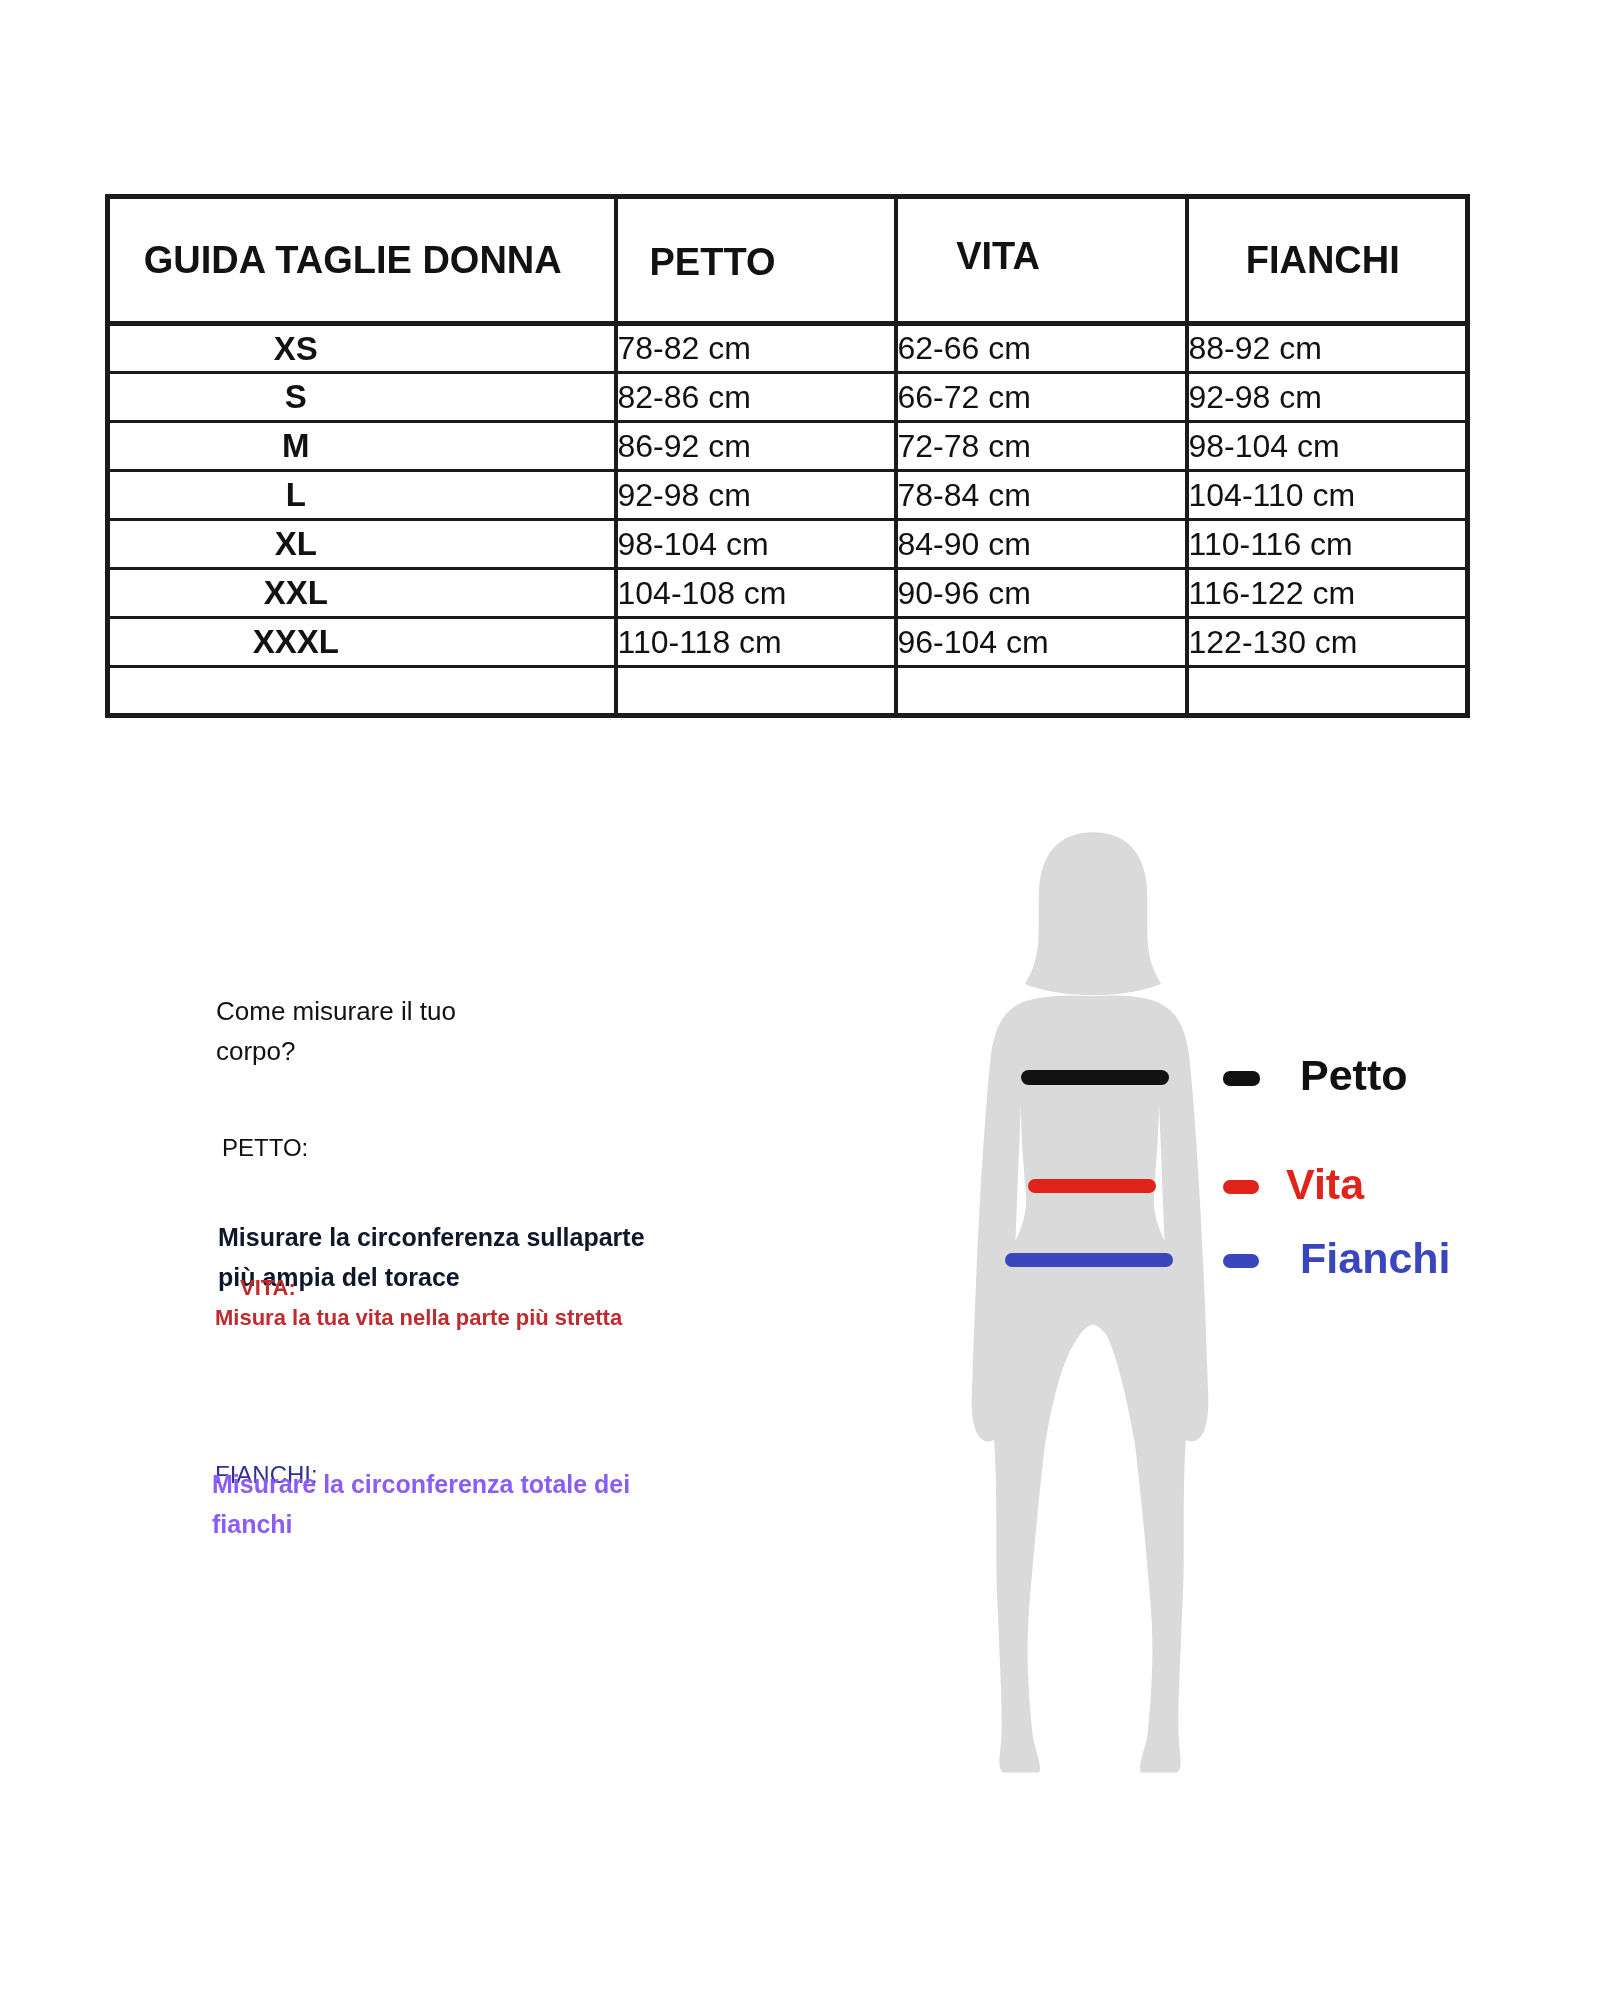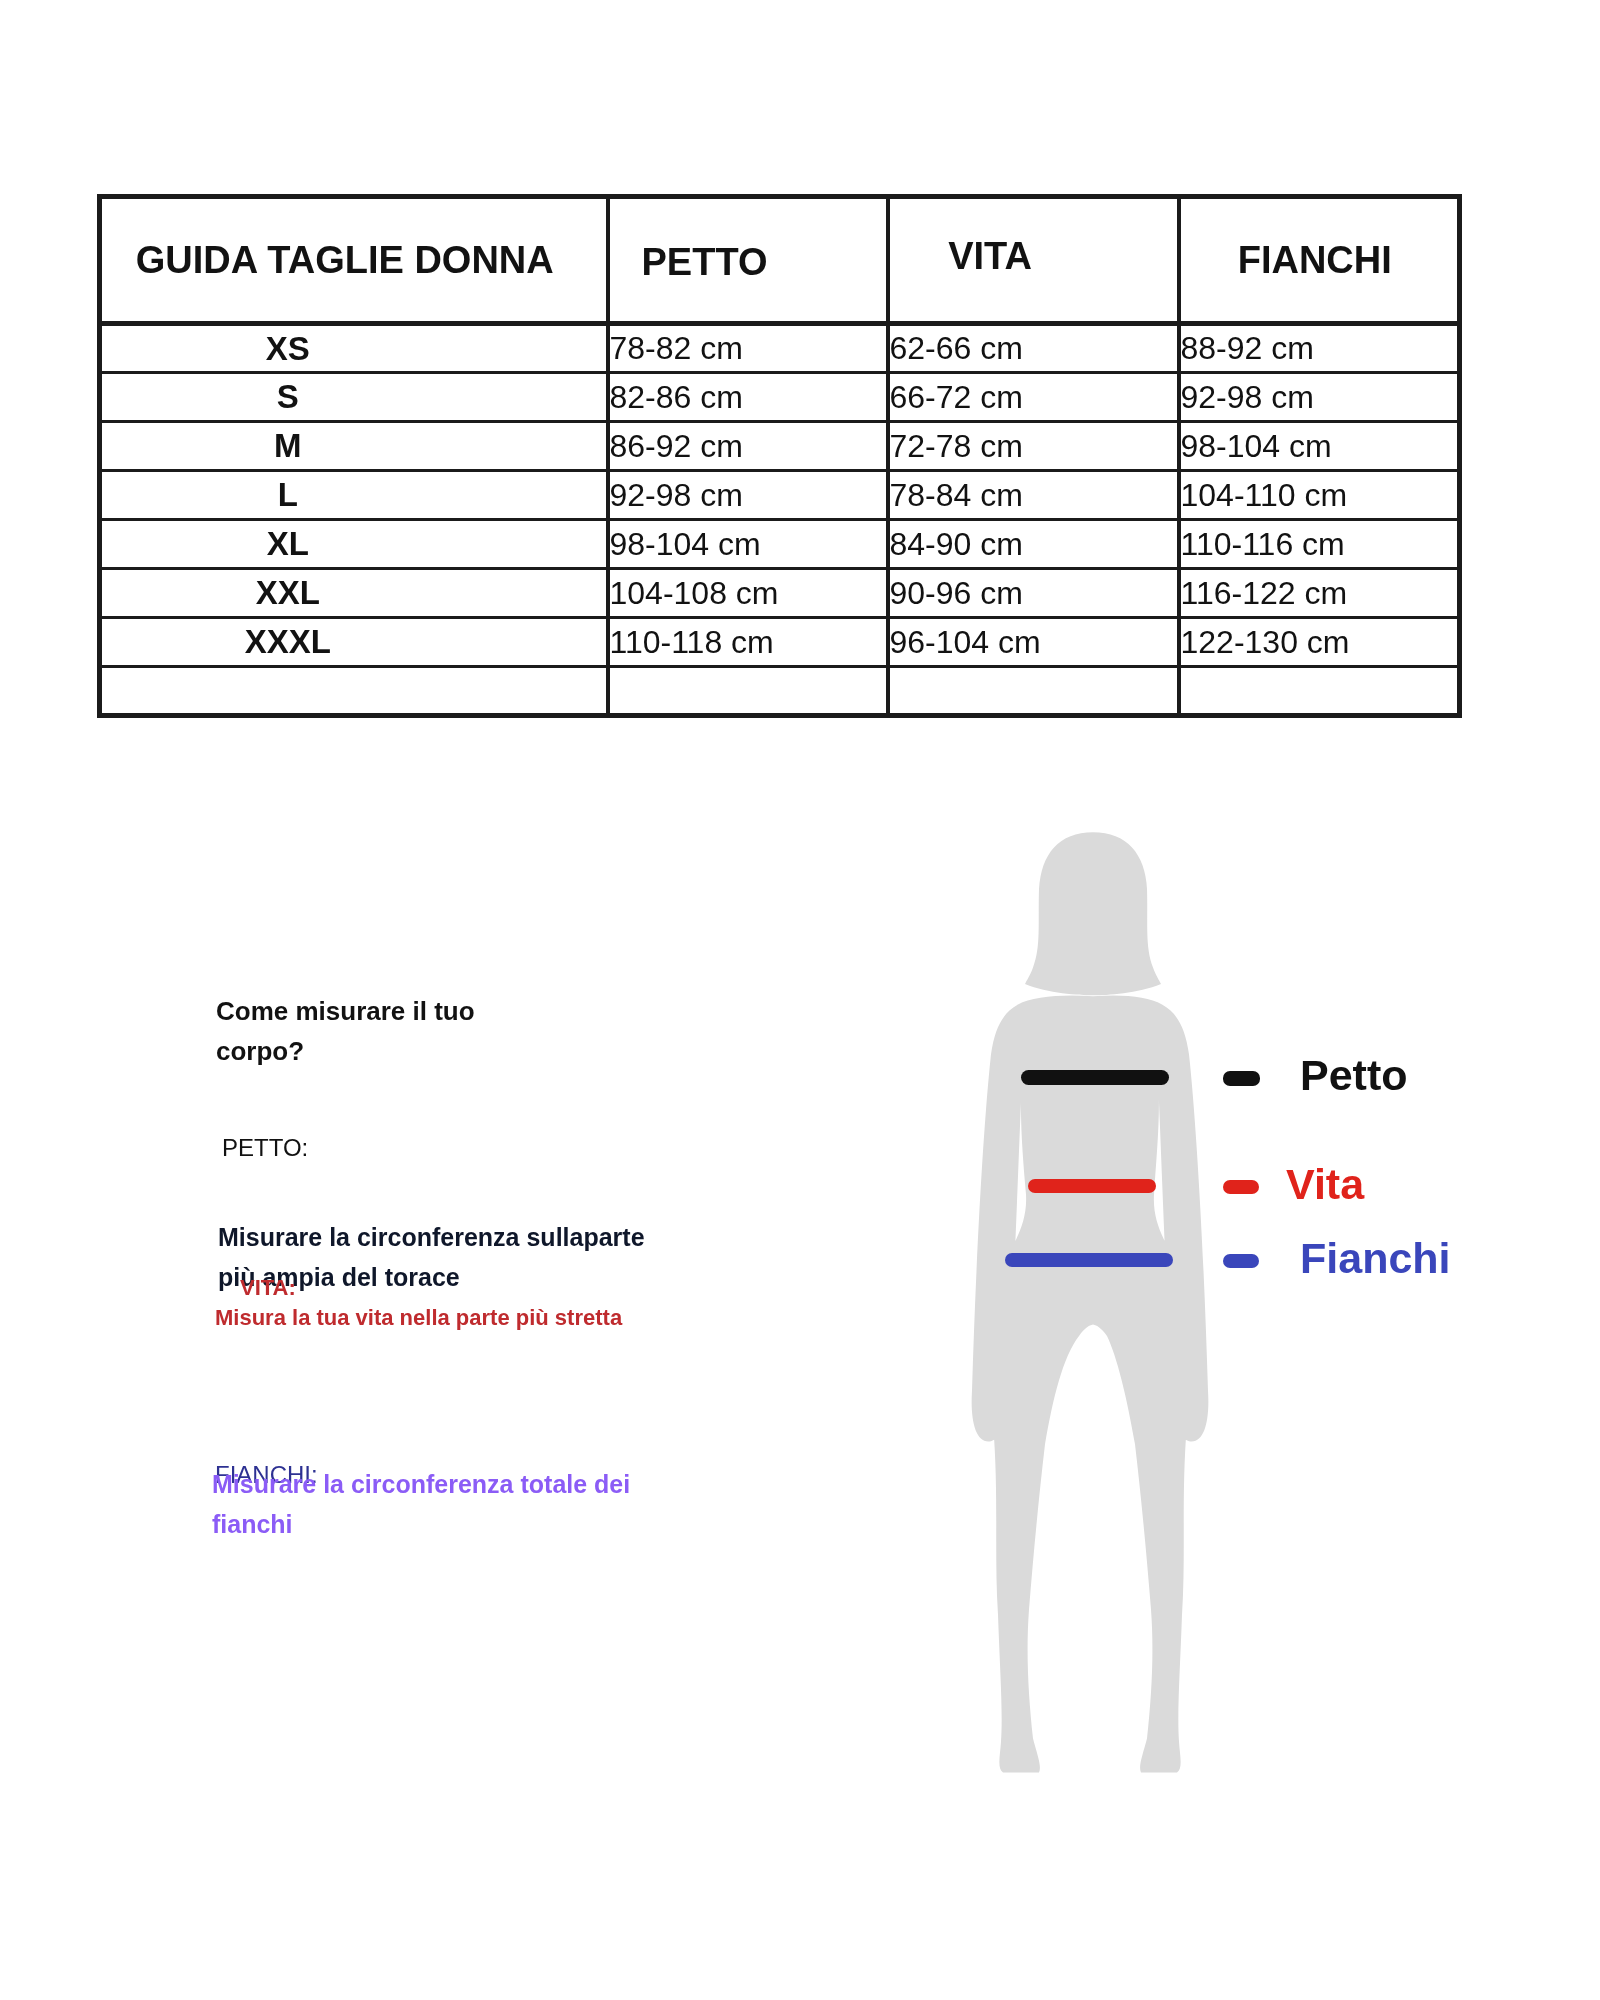--- a/index.html
+++ b/index.html
@@ -3,21 +3,21 @@
 <meta charset="utf-8">
 <style>
   html,body{margin:0;padding:0;background:#ffffff;}
   .canvas{
     position:relative;width:1600px;height:2000px;background:#ffffff;overflow:hidden;
     font-family:"Liberation Sans","DejaVu Sans",sans-serif;color:#121212;
   }
 
   
   table.size-table{
-    position:absolute;left:97px;top:194px;width:1360px;
+    position:absolute;left:105px;top:194px;width:1360px;
     border-collapse:collapse;table-layout:fixed;
     border:5px solid #1b1b1b;
   }
   table.size-table th, table.size-table td{
     border:3px solid #1b1b1b;
     border-left-width:4px;border-right-width:4px;
     padding:0;overflow:hidden;white-space:nowrap;
   }
   table.size-table thead th{
     height:122px;border-bottom-width:5px;
@@ -28,21 +28,21 @@
   td.cell-val{text-align:left;padding-left:12px;font-size:32px;vertical-align:middle;}
   .th-inner,.size-inner{display:inline-block;}
   .shift-guide{transform:translateX(-9px);}
   .shift-petto{transform:translate(-43px,2px);}
   .shift-vita{transform:translate(-43px,-4px);}
   .shift-fianchi{transform:translateX(-4px);}
   .size-inner{transform:translateX(-66px);}
 
   
   .txt{position:absolute;white-space:normal;}
-  .intro{left:216px;top:991px;width:310px;font-size:26px;font-weight:bold;line-height:40px;color:#121212;}
+  .intro{left:216px;top:991px;width:310px;font-size:26px;font-weight:normal;line-height:40px;color:#121212;}
   .petto-label{left:222px;top:1133px;font-size:24px;font-weight:normal;line-height:30px;color:#121212;}
   .petto-instr{left:218px;top:1217px;width:470px;font-size:25px;font-weight:bold;line-height:40px;color:#0f172a;}
   .vita-label{left:215px;top:1273px;font-size:22px;font-weight:bold;line-height:30px;color:#bf2b2e;margin-left:25px;}
   .vita-instr{left:215px;top:1303px;width:440px;font-size:22px;font-weight:bold;line-height:30px;color:#bf2b2e;}
   .fianchi-label{left:215px;top:1460px;font-size:24px;font-weight:normal;line-height:30px;color:#2d3192;}
   .fianchi-instr{left:212px;top:1464px;width:480px;font-size:25px;font-weight:bold;line-height:40px;color:#8b5cf6;}
 
   
   .silhouette{position:absolute;left:955px;top:825px;}
   .meas-bar{position:absolute;border-radius:8px;}

